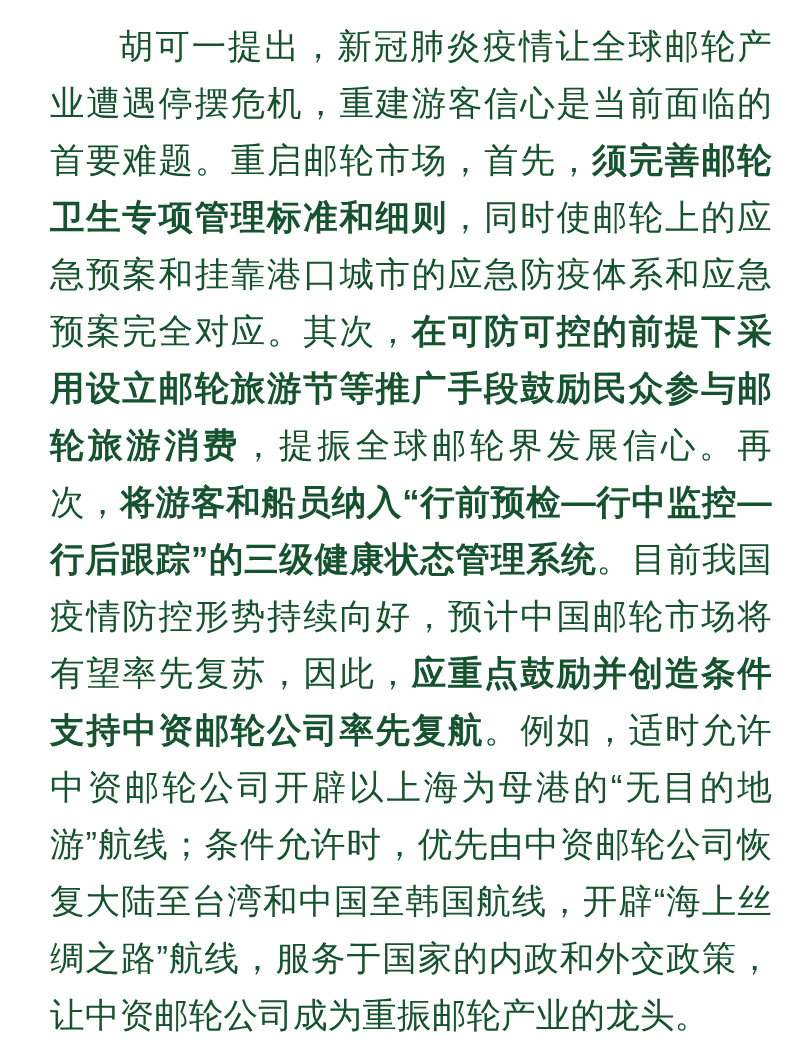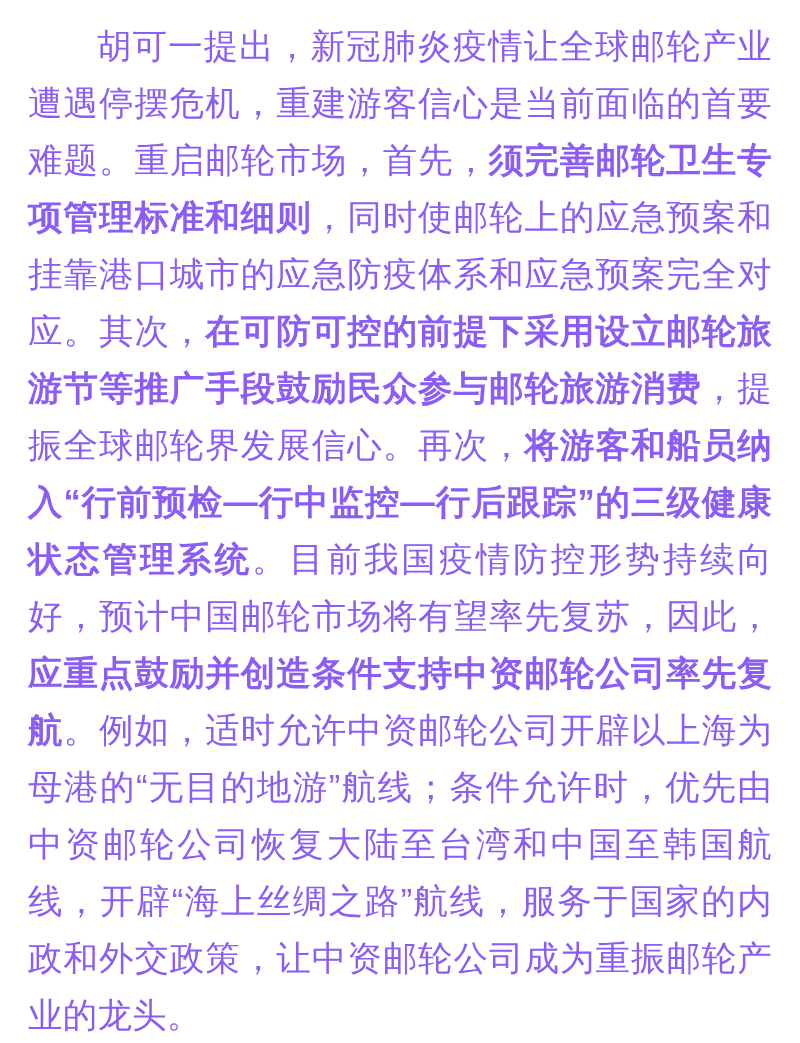--- a/index.html
+++ b/index.html
@@ -20,21 +20,22 @@
     height: 1043px;
     padding: 18px 28px 10px 28px;
     background: #ffffff;
   }
   .article-body {
     font-size: 34.5px;
     line-height: 57px;
     letter-spacing: 0.2px;
     text-align: justify;
     text-justify: inter-ideograph;
-    color: #8b5cf6;
+    color: #14532d;
+    margin-left: 22px;
   }
   .article-body p {
     margin: 0;
     text-indent: 2em;
   }
   .article-body b,
   .article-body .em {
     font-weight: 700;
   }
 </style>

